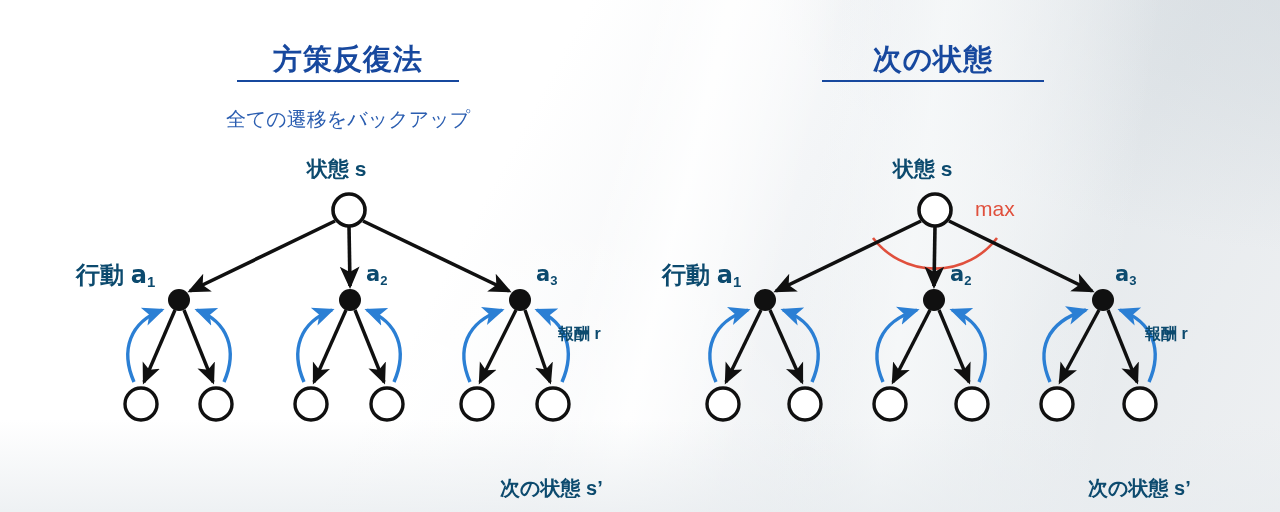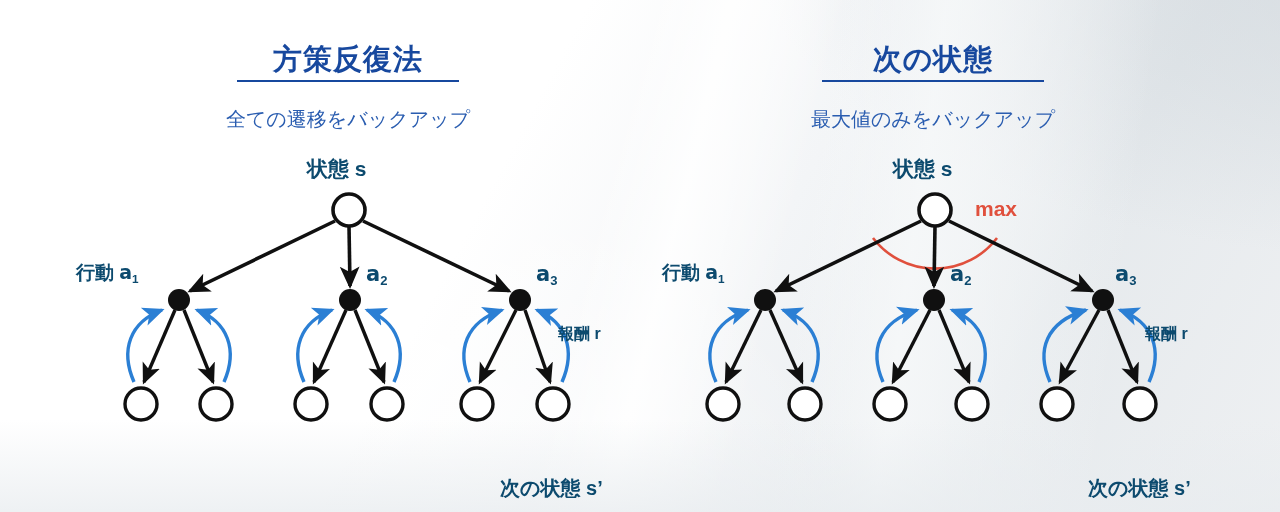--- a/index.html
+++ b/index.html
@@ -87,40 +87,40 @@
     position: absolute;
     color: #0c4a6e;
     white-space: nowrap;
     line-height: 1;
   }
   .lbl-state {
     font-size: 21px;
     font-weight: bold;
   }
   .lbl-action {
-    font-size: 19px;
+    font-size: 24px;
     font-weight: bold;
   }
   .lbl-action-small {
     font-size: 21px;
     font-weight: bold;
   }
   .lbl-reward {
     font-size: 16px;
     font-weight: bold;
   }
   .lbl-next {
     font-size: 20px;
     font-weight: bold;
     margin-top: 42px;
   }
   .lbl-max {
     font-size: 21px;
     color: #e0503d;
-    font-weight: bold;
+    font-weight: normal;
   }
   sub {
     font-size: 0.62em;
     vertical-align: baseline;
     position: relative;
     top: 0.30em;
     font-weight: bold;
   }
   .sym {
     font-family: "DejaVu Sans", sans-serif;
@@ -140,21 +140,20 @@
 
   <div class="panel-title" style="left:128px; top:42px;">
     <div class="title-main">方策反復法</div>
     <div class="title-rule" style="width:222px;"></div>
     <div class="title-sub">全ての遷移をバックアップ</div>
   </div>
 
   <div class="panel-title" style="left:713px; top:42px;">
     <div class="title-main">次の状態</div>
     <div class="title-rule" style="width:222px;"></div>
-    <div class="title-sub">最大値のみをバックアップ</div>
   </div>
 
   <svg class="diagram" viewBox="0 0 1280 512">
     <defs>
       <marker id="arrowBlack" markerWidth="7" markerHeight="7" refX="5.4" refY="3.1" orient="auto" markerUnits="strokeWidth">
         <path d="M0,0.35 L6.2,3.1 L0,5.85 L1.5,3.1 Z" fill="#101010"></path>
       </marker>
       <marker id="arrowBlue" markerWidth="7.5" markerHeight="7.5" refX="5.6" refY="3.2" orient="auto" markerUnits="strokeWidth">
         <path d="M0,0.4 L6.4,3.2 L0,6.0 L1.6,3.2 Z" fill="#2b7fd4"></path>
       </marker>

